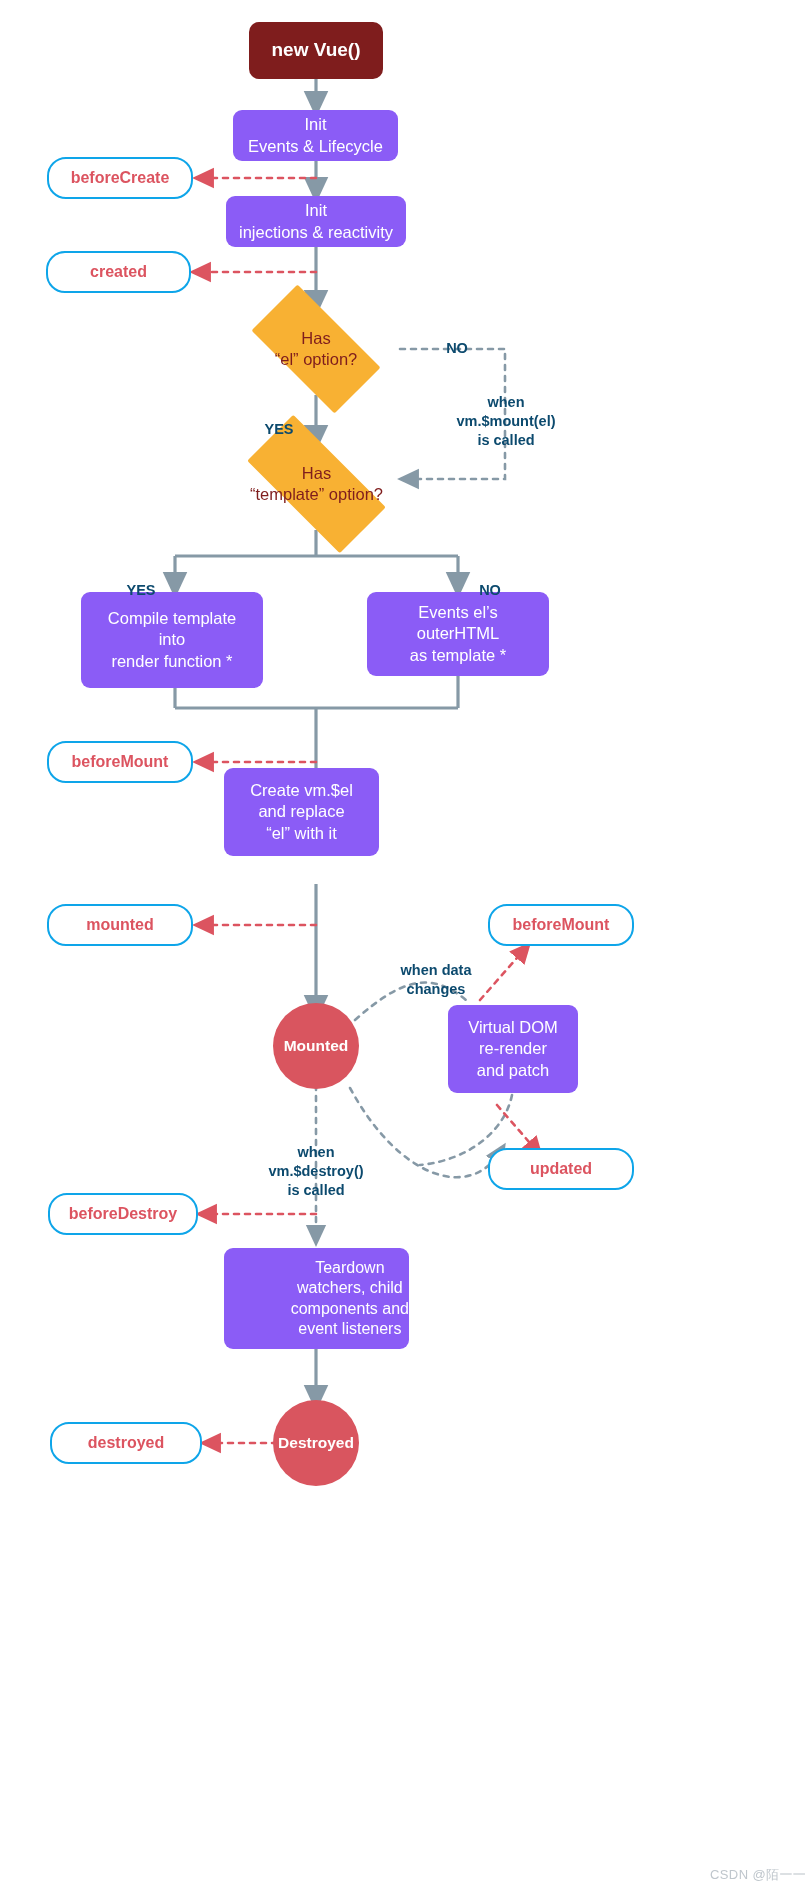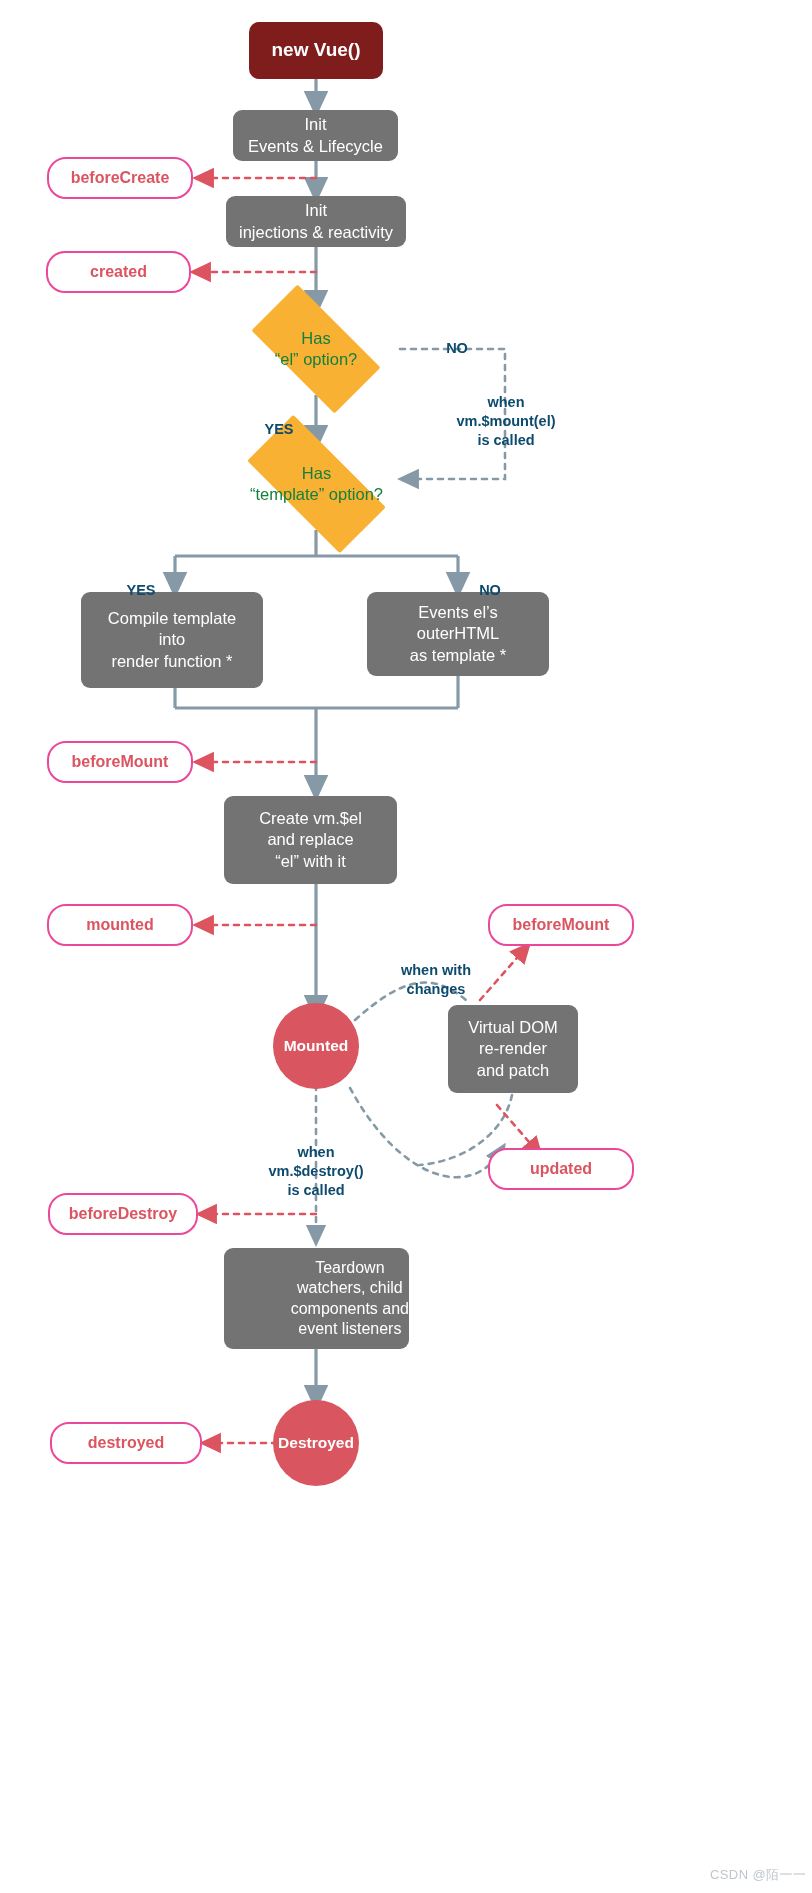--- a/index.html
+++ b/index.html
@@ -30,48 +30,48 @@
   .n-start{
     background:#7f1d1d;
     color:#ffffff;
     border-radius:10px;
     font-size:19px;
     font-weight:bold;
   }
 
   
   .n-green{
-    background:#737373;
+    background:#8b5cf6;
     color:#ffffff;
     border-radius:9px;
     font-size:16.5px;
     font-weight:400;
   }
 
   
   .n-diamond{
     background:transparent;
-    color:#15803d;
+    color:#7f1d1d;
     font-size:16.5px;
     font-weight:400;
   }
   .n-diamond .dia-shape{
     position:absolute;
     left:0;top:0;right:0;bottom:0;
     background:#F8B133;
     transform:rotate(45deg) scale(0.7072);
     border-radius:3px;
   }
   .n-diamond .dia-text{position:relative;z-index:2;width:110%;}
 
   
   .n-hook{
     background:#ffffff;
     color:#DC5460;
-    border:2px solid #ec4899;
+    border:2px solid #0ea5e9;
     border-radius:19px;
     font-size:16px;
     font-weight:bold;
   }
 
   
   .n-circle{
     background:#D9555F;
     color:#ffffff;
     border-radius:50%;
@@ -198,21 +198,21 @@
 into
 render function *</span>
   </div>
 
   <div class="node n-green" style="left:367px;top:592px;width:182px;height:84px;white-space:pre-line;">
     <span>Events el’s
 outerHTML
 as template *</span>
   </div>
 
-  <div class="node n-green" style="left:224px;top:796px;width:173px;height:88px;white-space:pre-line;">
+  <div class="node n-green" style="left:224px;top:768px;width:155px;height:88px;white-space:pre-line;">
     <span>Create vm.$el
 and replace
 “el” with it</span>
   </div>
 
   <div class="node n-circle" style="left:273px;top:1003px;width:86px;height:86px;">
     <span>Mounted</span>
   </div>
 
   <div class="node n-green" style="left:448px;top:1005px;width:130px;height:88px;white-space:pre-line;">
@@ -280,21 +280,21 @@
 
   <div class="elabel" style="left:116px;top:562px;width:50px;">
     <span>YES</span>
   </div>
 
   <div class="elabel" style="left:468px;top:562px;width:44px;">
     <span>NO</span>
   </div>
 
   <div class="elabel" style="left:370px;top:942px;width:132px;">
-    <span>when with
+    <span>when data
 changes</span>
   </div>
 
   <div class="elabel" style="left:240px;top:1124px;width:152px;">
     <span>when
 vm.$destroy()
 is called</span>
   </div>
 
   <div class="watermark" style="left:710px;top:1866px;">

